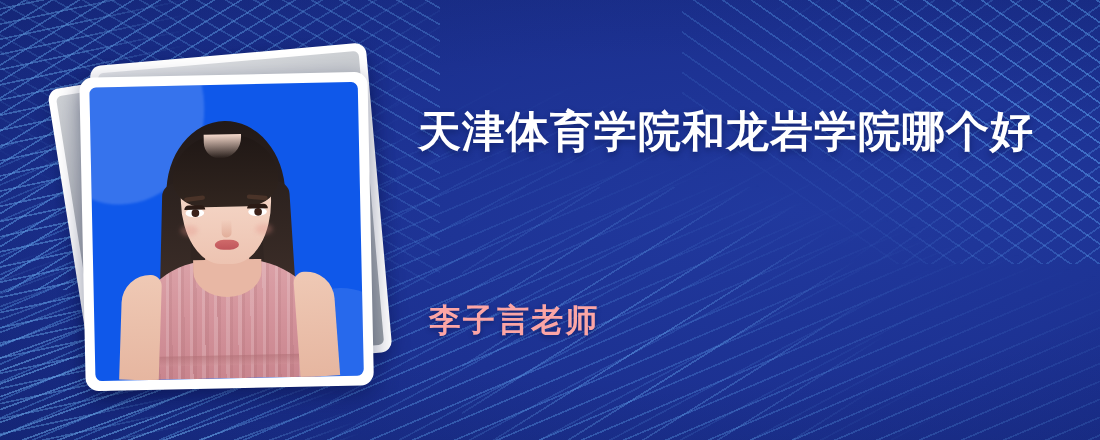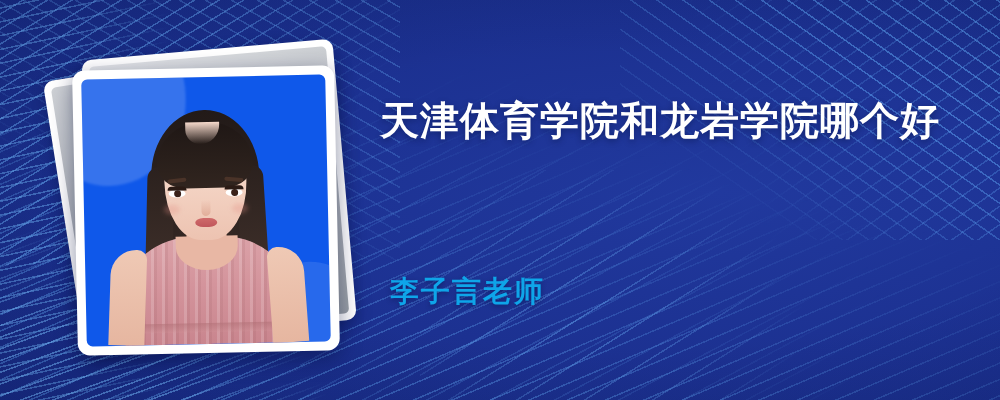--- a/index.html
+++ b/index.html
@@ -483,21 +483,21 @@
     letter-spacing: 1px;
     line-height: 1.18;
     text-shadow: 0 2px 6px rgba(5,15,60,0.45);
     white-space: nowrap;
   }
 
   .author-name {
     position: absolute;
     left: 390px;
     top: 272px;
-    color: #0ea5e9;
+    color: #fca5a5;
     font-size: 29px;
     font-weight: bold;
     letter-spacing: 2px;
     text-shadow: 0 2px 5px rgba(5,15,60,0.45);
     white-space: nowrap;
   }
 
   .author-role {
     position: absolute;
     left: 378px;

